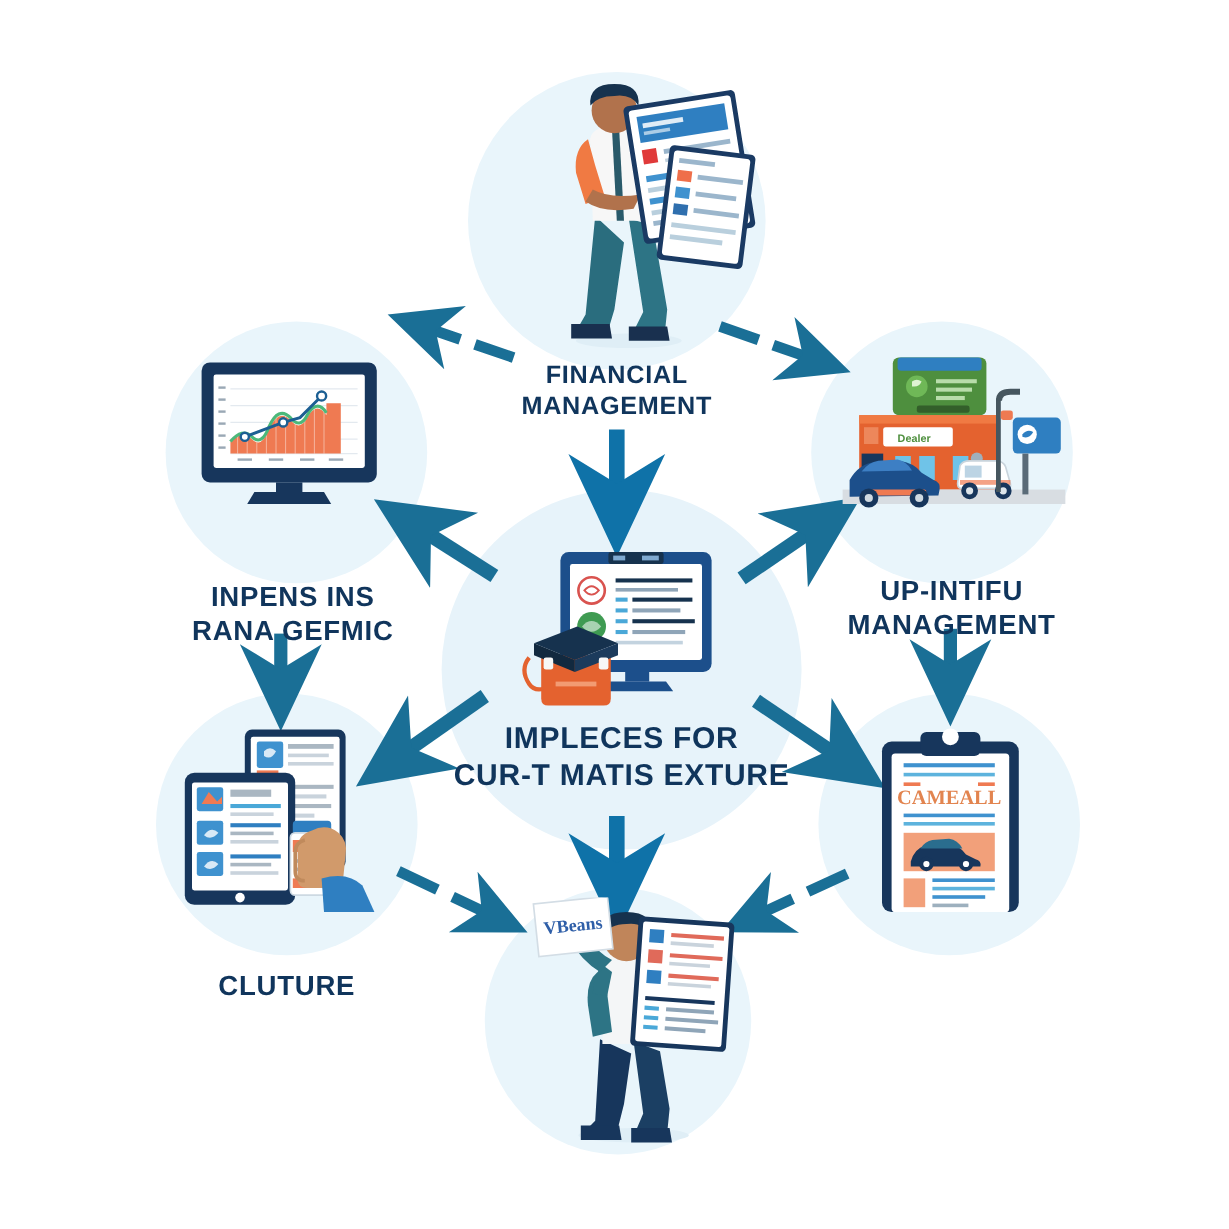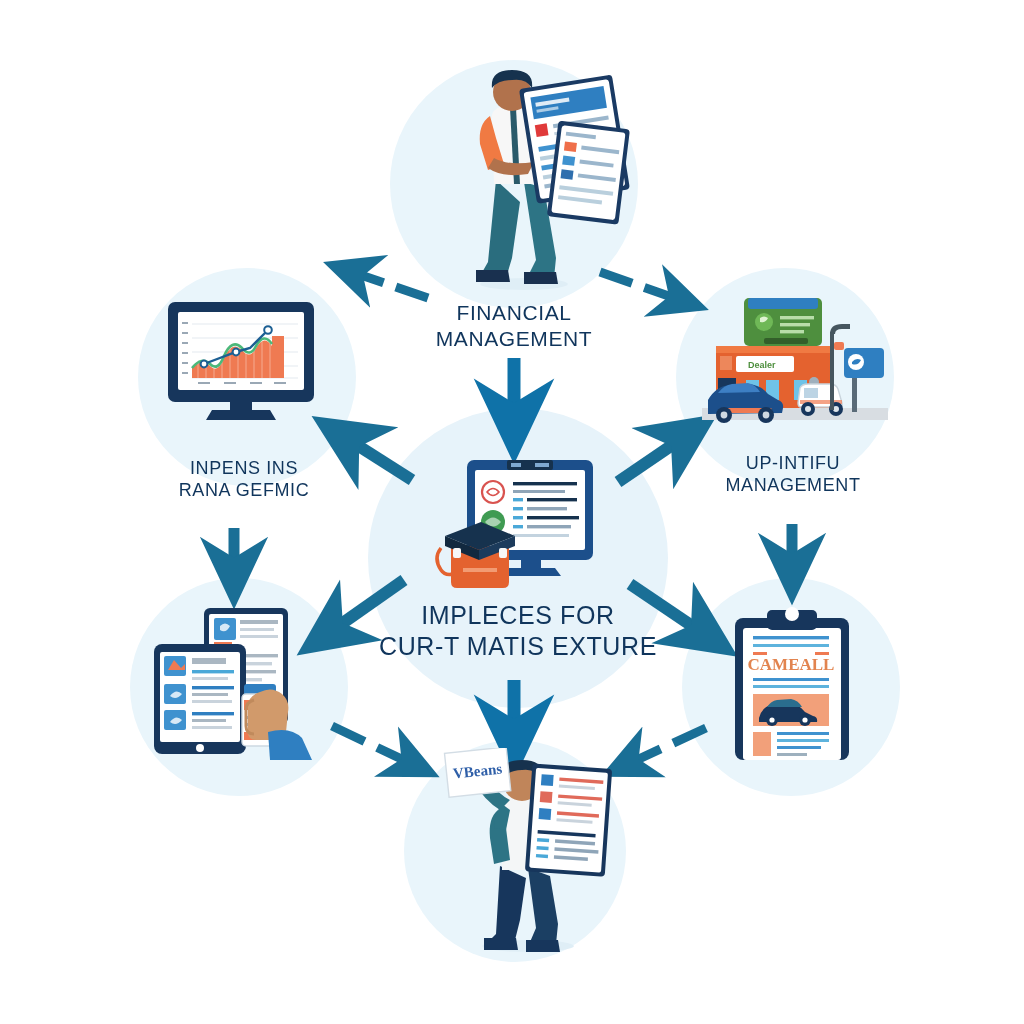--- a/index.html
+++ b/index.html
@@ -16,28 +16,28 @@
     position:absolute;
     border-radius:50%;
     background:#e9f5fb;
   }
   .bubble.center{background:#e7f3fa;}
   .art{position:absolute;}
   .label{
     position:absolute;
     text-align:center;
     color:#10355c;
-    font-weight:400;
+    font-weight:700;
     letter-spacing:0.6px;
     line-height:1.22;
     text-transform:uppercase;
     white-space:pre-line;
   }
   .label.lg{font-size:21px;}
-  .label.md{font-size:18px;}
+  .label.md{font-size:23px;margin-top:25px;}
   .label.ctr{font-size:25px;}
 </style>
 </head>
 <body>
 
 <div class="canvas">
 
   <div class="bubble" style="left:390px;top:60px;width:248px;height:248px;"></div>
   <div class="bubble" style="left:138px;top:268px;width:218px;height:218px;"></div>
   <div class="bubble" style="left:676px;top:268px;width:218px;height:218px;"></div>
@@ -408,15 +408,16 @@
 
   <div class="label md" style="left:124px;top:458px;width:240px;">INPENS INS
 RANA GEfMIC</div>
 
   <div class="label md" style="left:668px;top:453px;width:250px;">UP-INTIFU
 MANAGEMENT</div>
 
   <div class="label ctr" style="left:372px;top:600px;width:292px;">IMPLECES FOR
 CUR-T MATIS EXTURE</div>
 
+  <div class="label md" style="left:124px;top:782px;width:230px;">CLUTURE</div>
 
 
 </div>
 
 </body></html>

